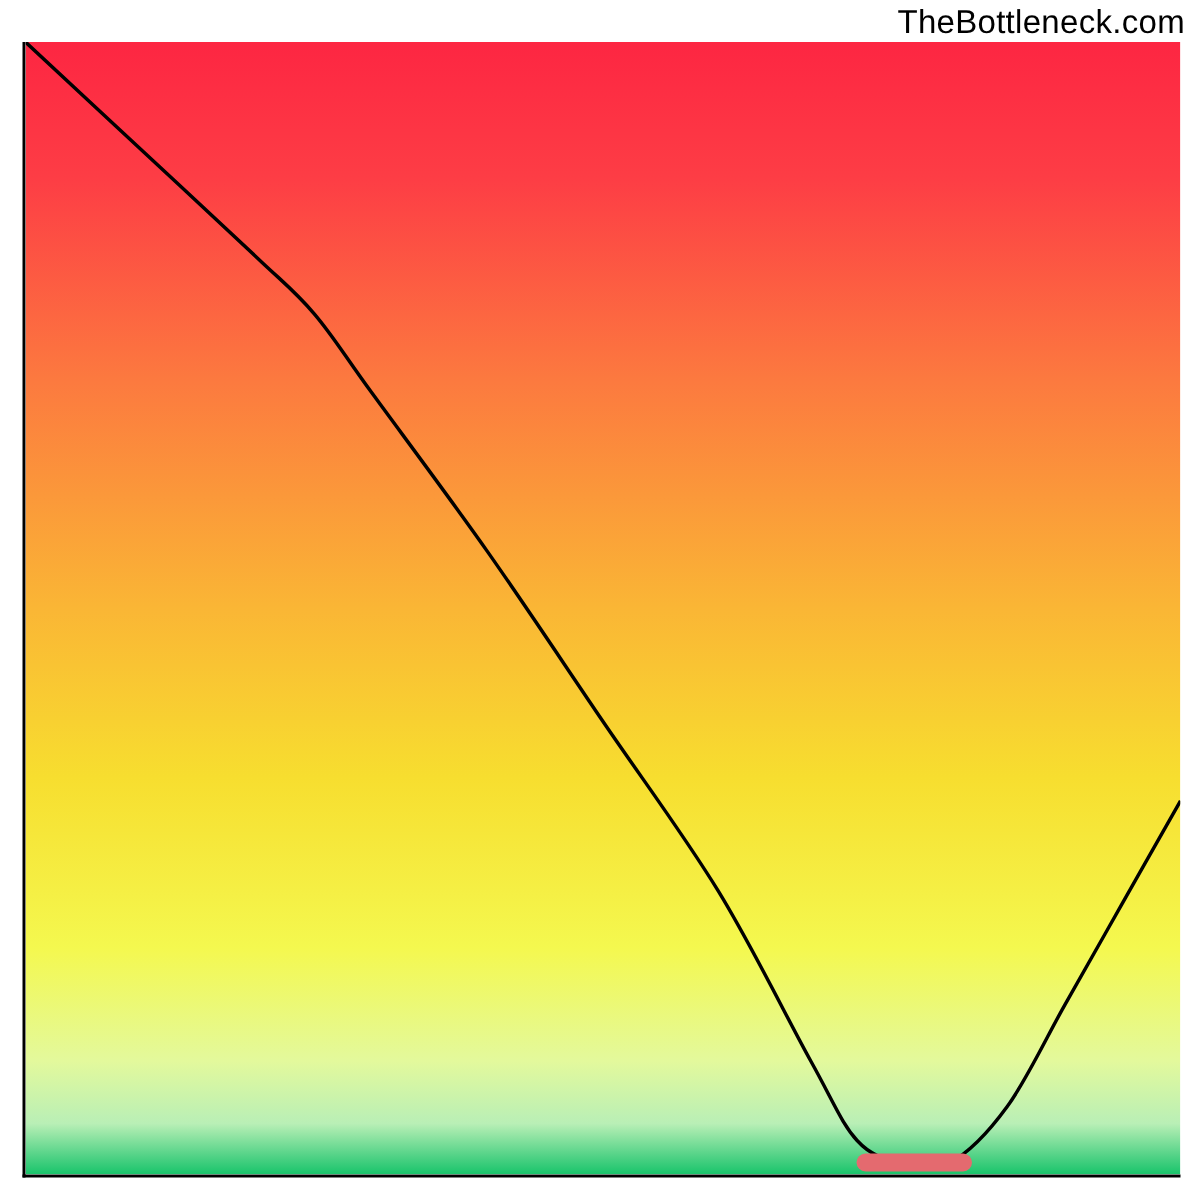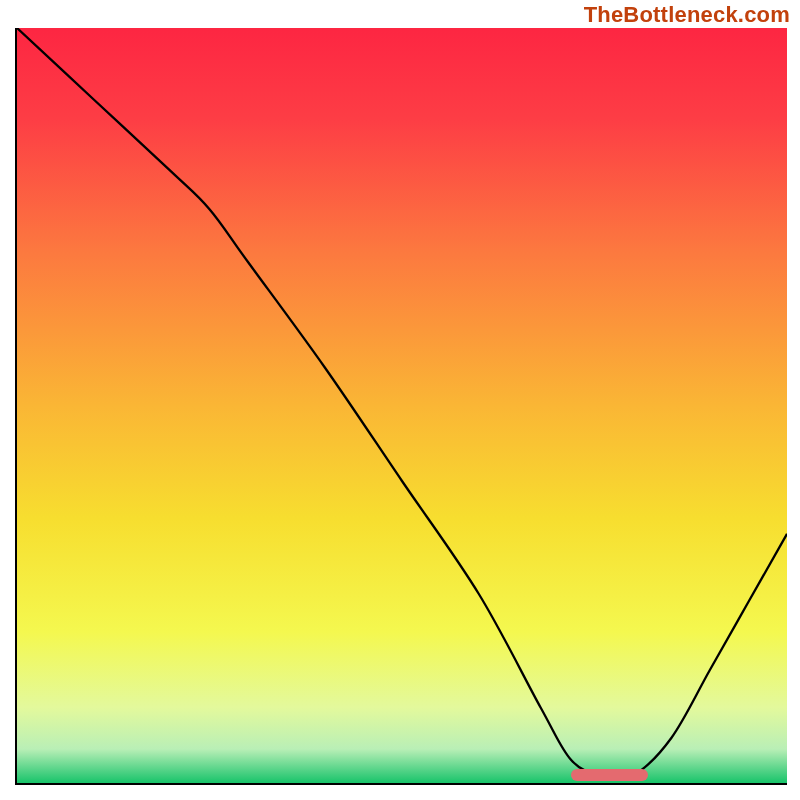--- a/index.html
+++ b/index.html
@@ -10,22 +10,22 @@
     position: relative;
     font-family: Arial, Helvetica, sans-serif;
     background: #ffffff;
     overflow: hidden;
   }
   .watermark {
     position: absolute;
     top: 2px;
     right: 10px;
     font-size: 22px;
-    color: #c2410c;
-    font-weight: 700;
+    color: #000000;
+    font-weight: 400;
     letter-spacing: 0.2px;
     z-index: 10;
   }
   .plot-area {
     position: absolute;
     left: 15px;
     top: 28px;
     width: 770px;
     height: 755px;
     border-left: 2.5px solid #000;

